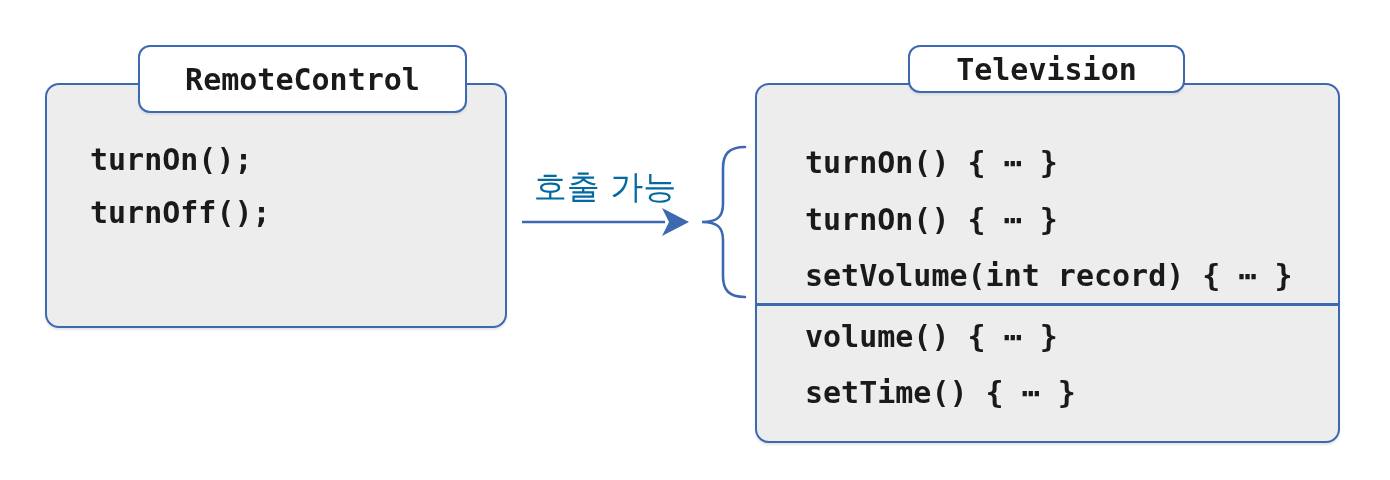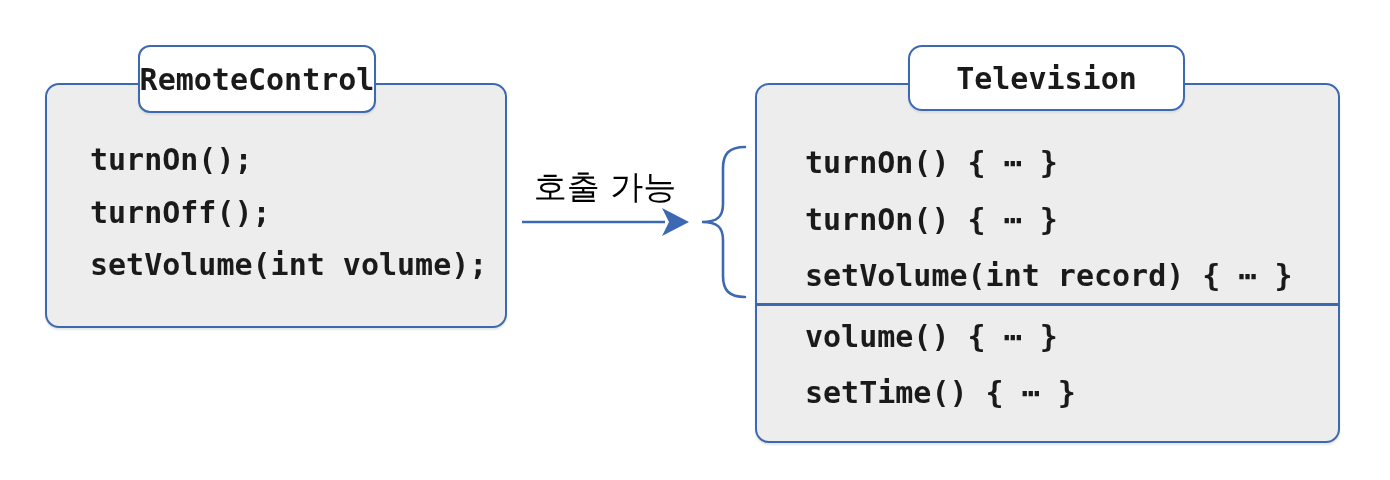--- a/index.html
+++ b/index.html
@@ -25,57 +25,56 @@
     position:absolute;
     background:#ffffff;
     border:2.5px solid #3d69b2;
     border-radius:12px;
     box-sizing:border-box;
     display:flex;align-items:center;justify-content:center;
     font-weight:bold;font-size:30px;
     z-index:3;
     box-shadow:0 2px 2px rgba(0,0,0,0.08);
   }
-  .tab-left{left:138px;top:45px;width:238px;height:68px;}
-  .tab-right{left:908px;top:45px;width:277px;height:66px;border-radius:14px;}
+  .tab-left{left:138px;top:45px;width:329px;height:68px;}
+  .tab-right{left:908px;top:45px;width:277px;height:48px;}
   .code-line{
     position:absolute;
     height:40px;line-height:40px;
     font-size:30px;
     white-space:pre;
     z-index:2;
     font-weight:bold;
   }
   .divider{
     position:absolute;
     left:755px;top:303px;width:585px;height:2.5px;
     background:#3d69b2;z-index:2;
   }
   .connector-svg{position:absolute;left:505px;top:130px;z-index:2;}
   .call-label{
     position:absolute;
     left:505px;top:166px;width:200px;height:42px;line-height:42px;
     text-align:center;
     font-family:"DejaVu Sans","Liberation Sans",sans-serif;
-    font-size:33px;color:#000000;
+    font-size:33px;color:#0369a1;
     z-index:2;white-space:nowrap;
   }
 </style>
 </head>
 <body>
 
 <div class="stage">
 
   <div class="classbox box-left"></div>
   <div class="tab tab-left">
     <span>RemoteControl</span>
   </div>
   <div class="code-line" style="left:90px;top:140px;">turnOn();</div>
   <div class="code-line" style="left:90px;top:193px;">turnOff();</div>
-  <div class="code-line" style="left:90px;top:245px;">setVolume(int volume);</div>
 
   <div class="call-label">호출 가능</div>
   <svg class="connector-svg" width="255" height="185" viewBox="0 0 255 185">
     <line x1="17" y1="92" x2="160" y2="92" stroke="#3d69b2" stroke-width="2.6"></line>
     <polygon points="157,78 184,92 157,106 164,92" fill="#3d69b2"></polygon>
     <path d="M 240 17 C 224 17 218 24 218 38 L 218 74 C 218 87 212 92 197 92
              C 212 92 218 97 218 110 L 218 146 C 218 160 224 167 240 167" fill="none" stroke="#3d69b2" stroke-width="2.6" stroke-linecap="round"></path>
   </svg>
 
   <div class="classbox box-right"></div>

